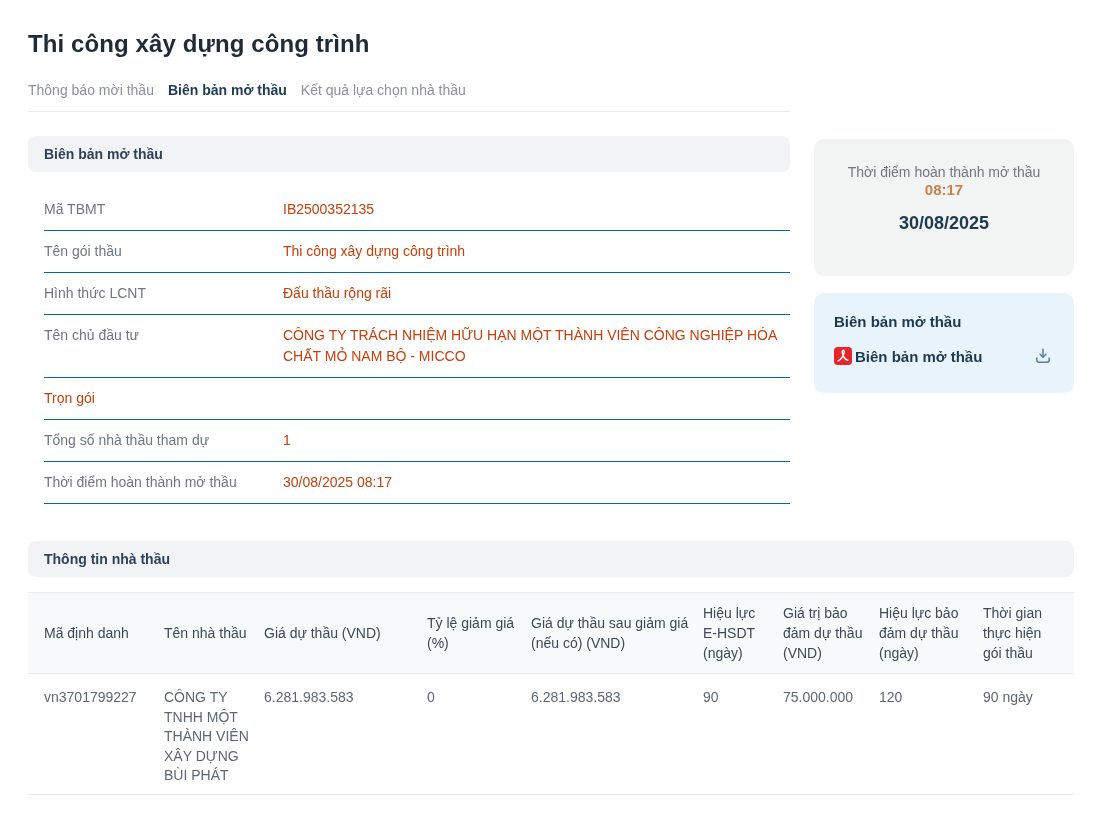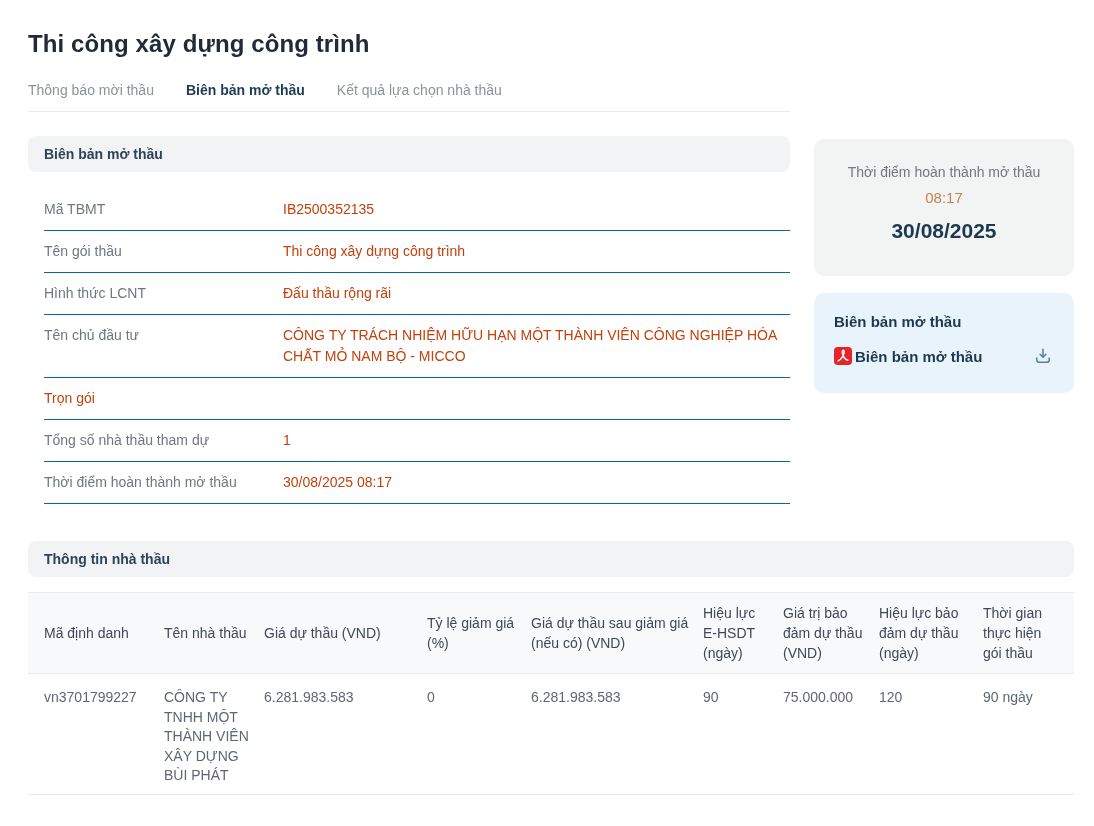--- a/index.html
+++ b/index.html
@@ -17,21 +17,21 @@
   .main-col { width: 762px; flex: none; }
 
   .page-title {
     margin: 30px 0 0;
     font-size: 24px; line-height: 28px; font-weight: 700;
     color: #212b38; letter-spacing: .1px;
   }
 
   .tabs {
     margin-top: 24px;
-    display: flex; gap: 32px;
+    display: flex; gap: 14px;
     border-bottom: 1px solid #e9ecef;
     padding-bottom: 12px;
   }
   .tab { font-size: 14px; line-height: 17px; color: #8b929b; cursor: pointer; white-space: nowrap; }
   .tab.active { color: #1d3a56; font-weight: 600; }
 
   .section-box {
     margin-top: 24px;
     background: #f1f3f5; border-radius: 8px;
     height: 36px; line-height: 36px; padding: 0 16px;
@@ -50,22 +50,22 @@
 
   
   .sidebar { width: 260px; flex: none; }
   .card-time {
     margin-top: 28px;
     background: #f2f3f3; border-radius: 10px;
     height: 137px; padding: 24px 12px 0;
     text-align: center;
   }
   .card-time-label { font-size: 14px; line-height: 18px; color: #73787f; }
-  .card-time-time { margin-top: 8px; font-size: 15px; font-weight: 400; color: #c6824e; }
-  .card-time-date { margin-top: 12px; font-size: 21px; line-height: 26px; font-weight: 600; color: #1d3950; }
+  .card-time-time { margin-top: 0; font-size: 15px; font-weight: 700; color: #c6824e; }
+  .card-time-date { margin-top: 12px; font-size: 18px; line-height: 26px; font-weight: 600; color: #1d3950; }
 
   .card-doc {
     margin-top: 17px;
     background: #e9f3fc; border-radius: 10px;
     height: 100px; padding: 19px 20px;
   }
   .card-doc-heading { font-size: 15px; line-height: 20px; font-weight: 700; color: #1d3950; }
   .file-row { margin-top: 13px; display: flex; align-items: center; }
   .pdf-icon { width: 18px; height: 18px; flex: none; margin-right: 3px; display: inline-block; }
   .file-label { font-size: 15px; font-weight: 700; color: #1d3950; cursor: pointer; }

